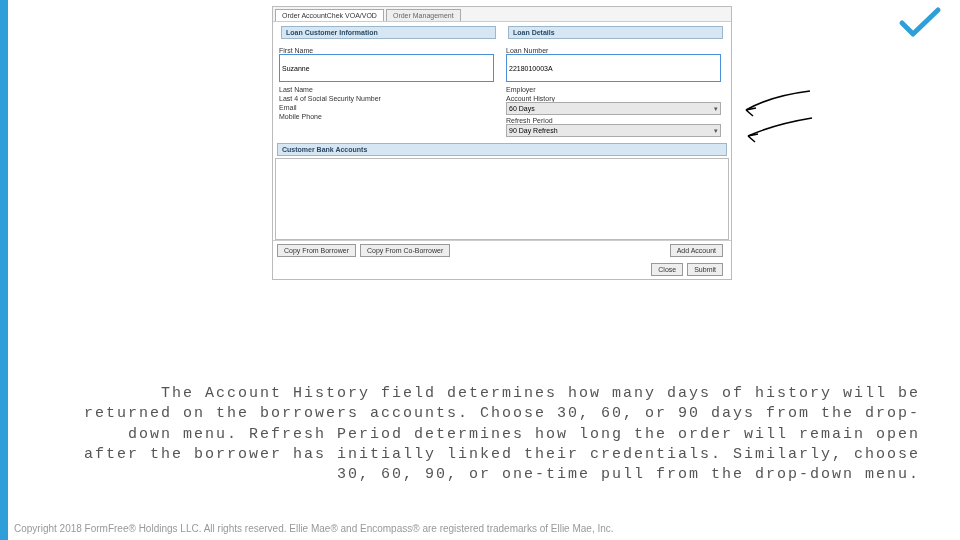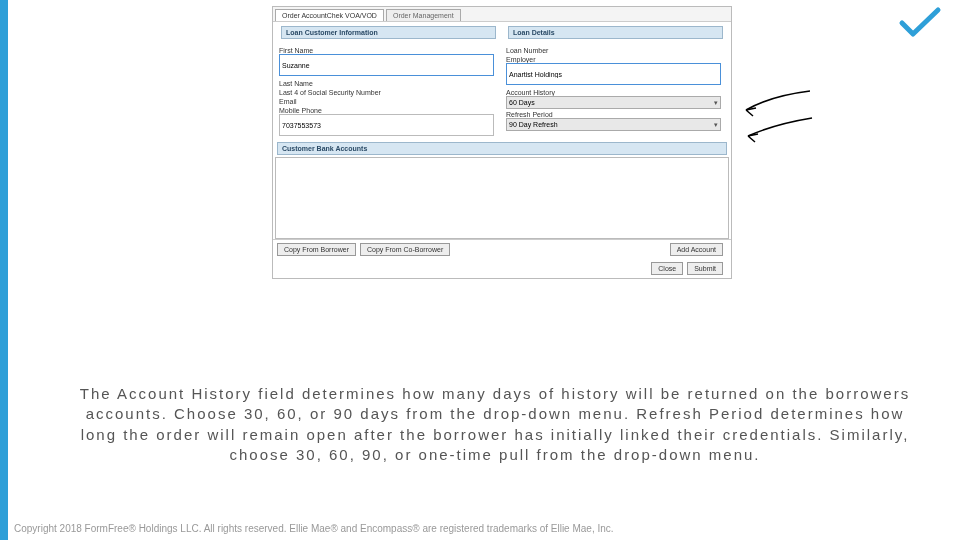--- a/index.html
+++ b/index.html
@@ -6,33 +6,33 @@
   body { font-family: Arial, sans-serif; font-size: 8px; background: #fff; width: 960px; height: 540px; position: relative; overflow: hidden; }
   .left-bar { position: absolute; left: 0; top: 0; width: 8px; height: 540px; background: #2e9fd8; }
   .app-window { position: absolute; left: 272px; top: 6px; width: 460px; border: 1px solid #bbb; background: #fff; }
   .tabs { display: flex; padding: 2px 2px 0 2px; background: #f4f4f4; border-bottom: 1px solid #ccc; }
   .tab { padding: 2px 6px; border: 1px solid #aaa; border-bottom: none; margin-right: 2px; background: #fff; font-size: 7px; color: #333; }
   .tab.inactive { background: #eee; color: #666; }
   .section-title { padding: 2px 4px; background: #d6e6f2; border: 1px solid #9cb7cc; margin: 2px; font-size: 7px; color: #2a4a66; font-weight: bold; }
   .cols { display: flex; margin: 0 2px; }
   .col { flex: 1; padding: 2px 4px; }
   .field-label { font-size: 7px; color: #333; margin-top: 2px; display: block; }
-  .text-input { width: 98%; height: 22px; border: 1px solid #4a90d9; background: #fff; font-size: 7px; padding: 0 2px; margin-bottom: 2px; }
+  .text-input { width: 98%; height: 28px; border: 1px solid #4a90d9; background: #fff; font-size: 7px; padding: 0 2px; margin-bottom: 2px; }
   .text-input.gray { border: 1px solid #bbb; }
   .select-box { width: 98%; height: 13px; border: 1px solid #aaa; background: #e8e8e8; font-size: 7px; padding: 0 2px; margin-bottom: 2px; position: relative; display: flex; align-items: center; justify-content: space-between; }
   .select-box .chev { font-size: 7px; color: #555; }
   .bank-section { margin: 2px; }
   .bank-body { height: 82px; border: 1px solid #bbb; margin: 0 2px; }
   .buttons-row { display: flex; padding: 3px 4px; border-top: 1px solid #ccc; align-items: center; }
   .btn { border: 1px solid #999; background: #eee; font-size: 7px; padding: 2px 6px; margin-right: 4px; color: #333; }
   .spacer { flex: 1; }
   .footer-row { display: flex; justify-content: flex-end; padding: 3px 4px; }
   .logo-check { position: absolute; right: 18px; top: 6px; }
   .arrows { position: absolute; left: 740px; top: 86px; }
-  .caption { position: absolute; left: 70px; right: 40px; top: 384px; text-align: center; font-family: Liberation Sans, sans-serif; font-size: 15px; color: #555; letter-spacing: 2px; line-height: 1.35; }
+  .caption { position: absolute; left: 70px; right: 40px; top: 384px; text-align: right; font-family: Liberation Mono, monospace; font-size: 15px; color: #555; letter-spacing: 2px; line-height: 1.35; }
   .copyright { position: absolute; left: 14px; bottom: 6px; font-size: 10px; color: #999; }
 </style>
 </head>
 <body>
 
 <div class="left-bar"></div>
 
 <svg class="logo-check" width="44" height="34" viewBox="0 0 44 34">
   <path d="M4 17 L15 28 L40 4" stroke="#2e9fd8" stroke-width="5" fill="none" stroke-linecap="round" stroke-linejoin="round"></path>
 </svg>
@@ -60,26 +60,25 @@
   </div>
 
   <div class="cols">
     <div class="col">
       <span class="field-label">First Name</span>
       <input class="text-input" value="Suzanne" style="">
       <span class="field-label">Last Name</span>
       <span class="field-label">Last 4 of Social Security Number</span>
       <span class="field-label">Email</span>
       <span class="field-label">Mobile Phone</span>
-      <input class="text-input gray" value="7037553573" style="">
     </div>
     <div class="col">
       <span class="field-label">Loan Number</span>
+      <input class="text-input" value="2218010003A" style="">
       <span class="field-label">Employer</span>
-      <input class="text-input" value="Anartist Holdings" style="">
       <span class="field-label">Account History</span>
       <div class="select-box">
         <span>60 Days</span>
         <span class="chev">▾</span>
       </div>
       <span class="field-label">Refresh Period</span>
       <div class="select-box">
         <span>90 Day Refresh</span>
         <span class="chev">▾</span>
       </div>

